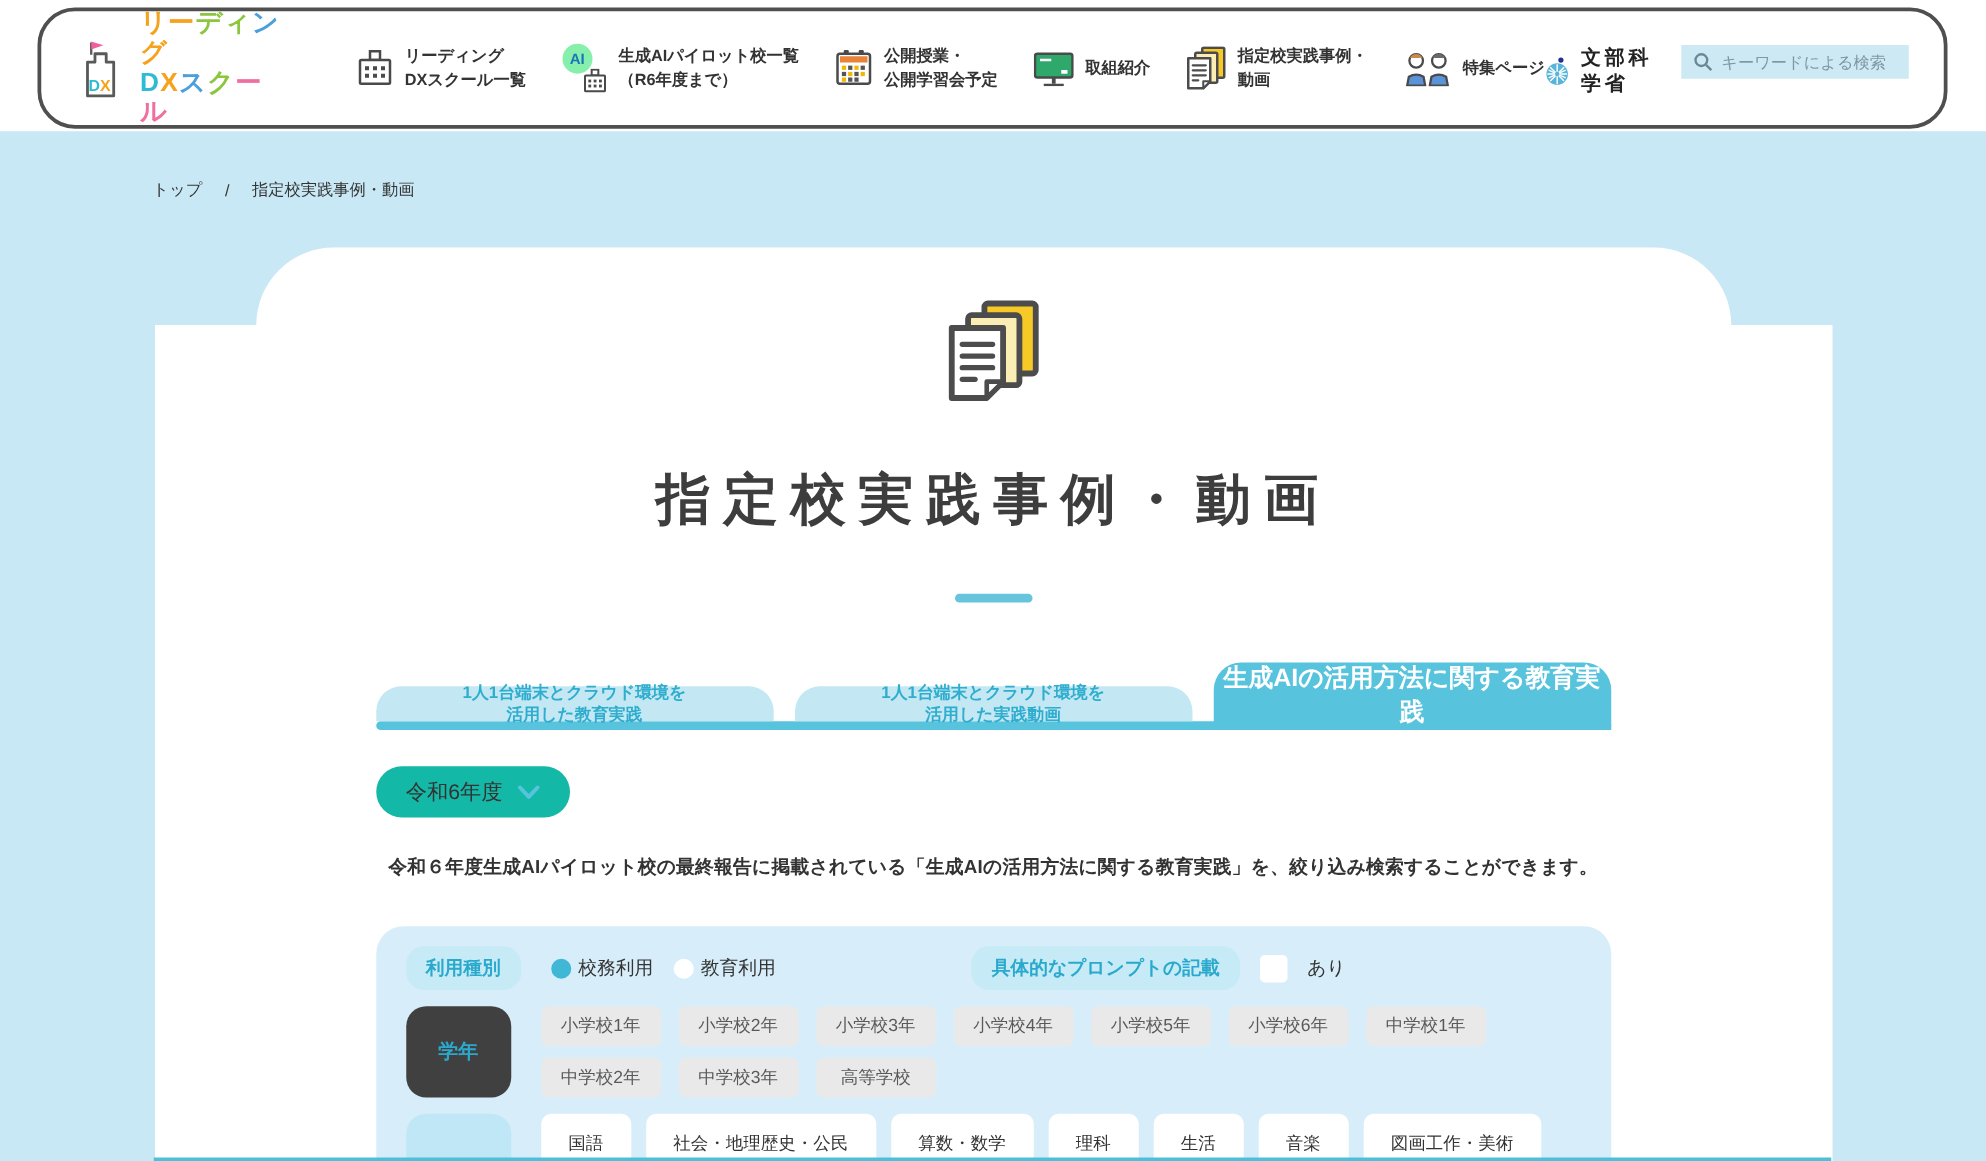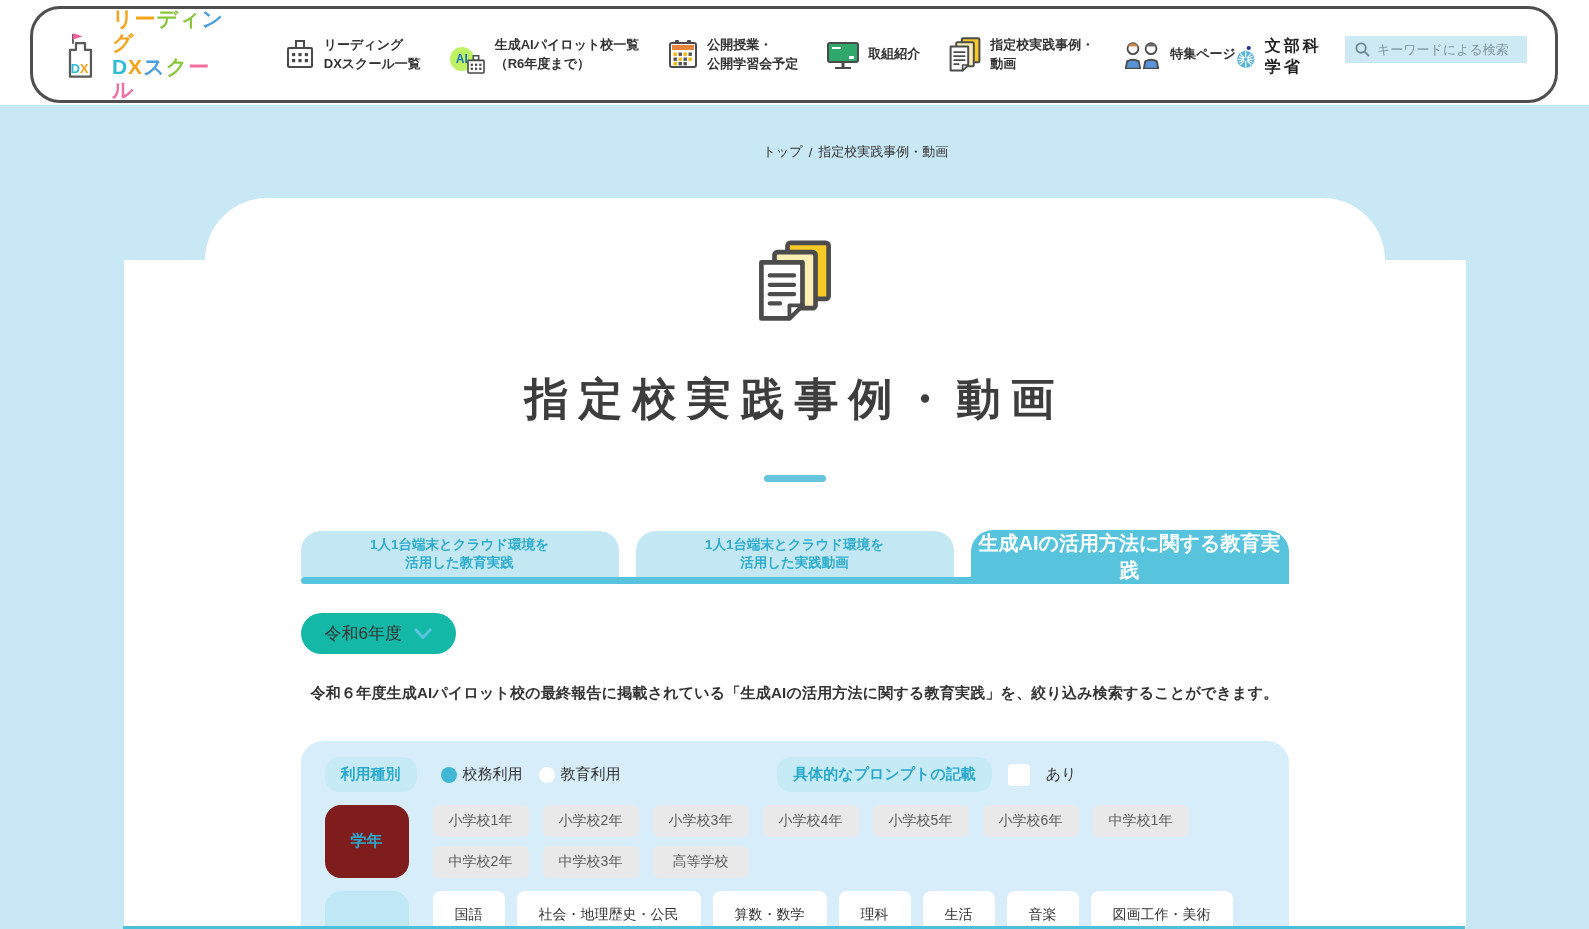--- a/index.html
+++ b/index.html
@@ -17,47 +17,47 @@
   }
   .logo { display:flex; align-items:center; gap:9px; cursor:pointer; }
   .logo-text { font-weight:bold; font-size:21px; line-height:1.12; letter-spacing:1px; }
   .lg { display:inline-block; }
   .c-or { color:#f5a21d; } .c-gr { color:#8cc63f; } .c-bl { color:#4a9fdc; }
   .c-pk { color:#f06fa0; } .c-tl { color:#2ebcd4; }
   .nav { display:flex; align-items:center; gap:29px; margin-left:60px; }
   .nav-item { display:flex; align-items:center; gap:9px; cursor:pointer; }
   .nav-label { font-size:13px; font-weight:bold; color:#333; line-height:1.45; white-space:nowrap; }
   .ai-badge-wrap { position:relative; width:36px; height:40px; flex-shrink:0; }
-  .ai-circle { position:absolute; top:12px; left:0; width:24px; height:24px; border-radius:50%;
-    background:#bef264; color:#1b74b8; font-size:12px; font-weight:bold;
+  .ai-circle { position:absolute; top:0; left:0; width:24px; height:24px; border-radius:50%;
+    background:#86efac; color:#1b74b8; font-size:12px; font-weight:bold;
     display:flex; align-items:center; justify-content:center; }
   .ai-school { position:absolute; right:0; bottom:0; }
   .header-right { margin-left:auto; display:flex; gap:9px; align-items:flex-start; padding-top:4px; }
   .mext { display:flex; align-items:center; gap:8px; font-weight:bold; font-size:16px; letter-spacing:3px; color:#222; cursor:pointer; }
   .searchbox { display:flex; align-items:center; gap:7px; background:#cde9f4; padding:0 10px;
     width:204px; height:27px; }
   .searchbox input { border:none; outline:none; background:transparent; font-size:13px; color:#333; width:140px;
     font-family:"Liberation Sans","DejaVu Sans",sans-serif; }
   .searchbox input::placeholder { color:#7f97a2; }
   
   .page-blue { position:absolute; top:105px; left:0; right:0; bottom:0; background:#c8e8f5; }
-  .breadcrumb { padding:38px 0 0 122px; font-size:13px; color:#333; display:flex; gap:6px; align-items:center;justify-content:center; }
+  .breadcrumb { padding:38px 0 0 122px; font-size:13px; color:#333; display:flex; gap:18px; align-items:center; }
   .breadcrumb .bc-link { cursor:pointer; }
   
   .card-wrap { position:relative; width:1342px; margin:37px auto 0; height:740px; }
   .card-notch { position:absolute; top:0; left:81px; right:81px; height:62px; background:#fff;
     border-radius:62px 62px 0 0; z-index:1; }
   .card-main { position:absolute; top:62px; left:0; width:100%; height:900px; background:#fff; z-index:1; }
   .card-content { position:relative; z-index:2; display:flex; flex-direction:column; align-items:center; padding-top:42px; }
   .page-title { margin-top:46px; font-size:44px; font-weight:bold; color:#3d3d3d; letter-spacing:10px; }
   .title-bar { margin-top:46px; width:62px; height:7px; background:#66c5dc; border-radius:4px; }
   
   .tabs-wrap { margin-top:48px; width:988px; position:relative; padding-bottom:7px; }
   .tabs { display:flex; gap:17px; align-items:flex-end; position:relative; z-index:1; }
-  .tab { flex:1; height:46px; background:#c3e8f4; border-radius:20px 20px 0 0;
+  .tab { flex:1; height:28px; background:#c3e8f4; border-radius:20px 20px 0 0;
     display:flex; flex-direction:column; justify-content:center; align-items:center;
     color:#2fadce; font-weight:bold; font-size:13.5px; line-height:1.35; cursor:pointer; text-align:center; }
   .tab.active { height:54px; margin-bottom:-7px; background:#57c3dd; color:#fff; font-size:20px;
     border-radius:22px 22px 0 0; }
   .tabs-bar { position:absolute; left:0; right:0; bottom:0; height:7px; background:#57c3dd; border-radius:4px; }
   
   .year-row { width:988px; margin-top:29px; }
   .year-pill { display:inline-flex; align-items:center; gap:12px; background:#14b8a6; border-radius:22px;
     padding:9px 24px; font-size:17px; color:#333; cursor:pointer; }
   
@@ -69,21 +69,21 @@
   .pill-label { background:#c6ebf7; color:#2aa9cd; font-weight:bold; font-size:15px;
     padding:8px 16px; border-radius:14px; white-space:nowrap;font-family:Liberation Mono, monospace; }
   .radio-group { display:flex; align-items:center; gap:16px; margin-left:24px; font-size:15px; color:#333; }
   .radio-opt { display:flex; align-items:center; gap:6px; cursor:pointer; }
   .radio { width:16px; height:16px; border-radius:50%; background:#fff; display:inline-block; }
   .radio.checked { background:#41b7d6; }
   .prompt-group { margin-left:auto; margin-right:188px; display:flex; align-items:center; gap:16px; }
   .checkbox { width:22px; height:22px; background:#fff; border-radius:4px; cursor:pointer; }
   .cb-label { font-size:15px; color:#333; }
   .filter-grid-row { display:flex; gap:24px; }
-  .cell-label { width:84px; border-radius:16px; background:#7f1d1d; color:#2aa9cd; font-weight:bold;
+  .cell-label { width:84px; border-radius:16px; background:#404040; color:#2aa9cd; font-weight:bold;
     font-size:16px; display:flex; align-items:center; justify-content:center; flex-shrink:0; align-self:stretch; }
   .cell-label.empty { background:#c0e7f5; min-height:70px; }
   .grade-btns { display:flex; flex-wrap:wrap; gap:9px 14px; flex:1; align-content:flex-start; }
   .btn-gray { background:#e9e9e9; color:#595959; font-size:14px; width:96px; height:32px;
     display:flex; align-items:center; justify-content:center; border-radius:6px; cursor:pointer; }
   .subject-btns { display:flex; gap:12px; flex:1; }
   .btn-white { background:#fff; color:#333; font-size:14px; padding:0 22px; height:48px;
     display:flex; align-items:center; justify-content:center; border-radius:8px; cursor:pointer; white-space:nowrap; }
   .bottom-teal { position:absolute; left:123px; width:1342px; top:926px; height:3px; background:#4cc0da; z-index:6; }
 </style>

